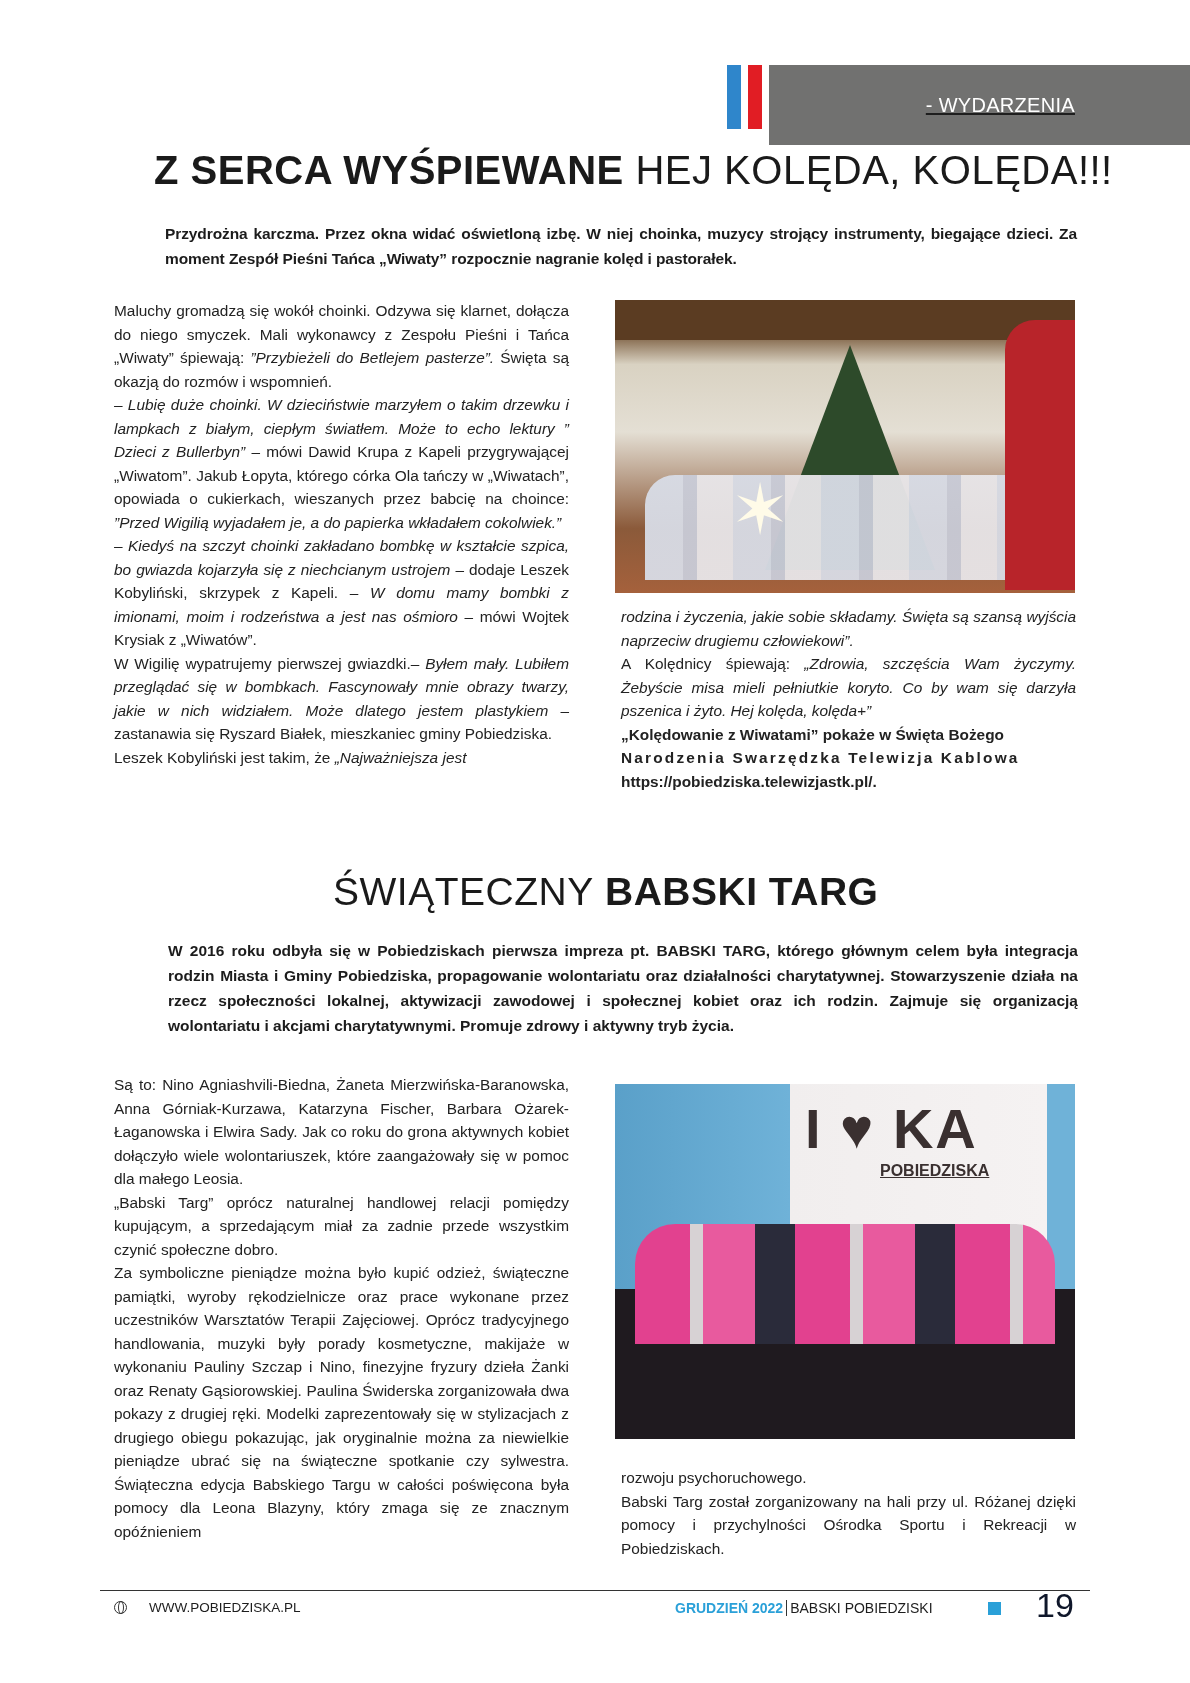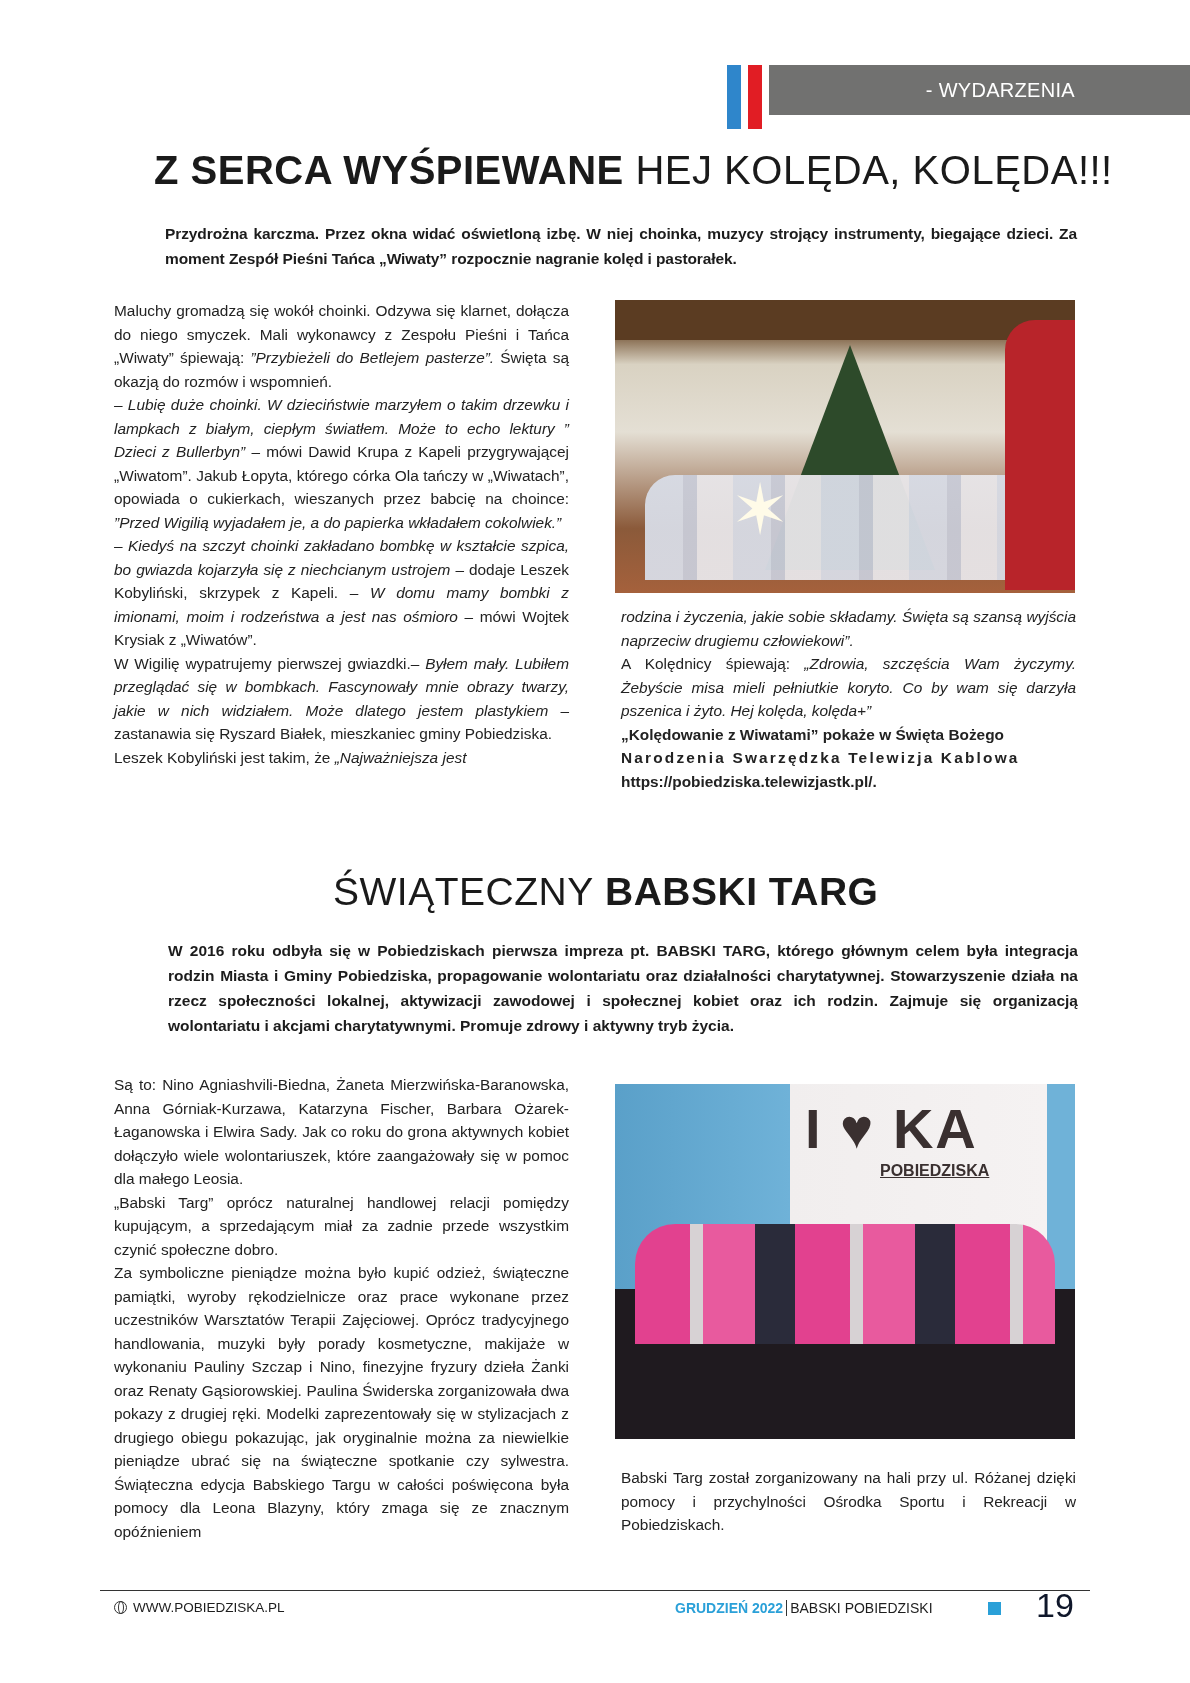--- a/index.html
+++ b/index.html
@@ -2,22 +2,22 @@
 <html><head>
 <meta charset="utf-8">
 <style>
   html, body { margin: 0; padding: 0; background: #ffffff; }
   body { width: 1190px; height: 1683px; position: relative; overflow: hidden;
          font-family: "Liberation Sans", sans-serif; color: #1e1e1e; }
 
   
   .flag-blue { position: absolute; left: 727px; top: 65px; width: 14px; height: 64px; background: #2f86cb; }
   .flag-red  { position: absolute; left: 748px; top: 65px; width: 14px; height: 64px; background: #e11d24; }
-  .section-band { position: absolute; left: 769px; top: 65px; width: 421px; height: 50px; background: #717170;
-                  display: flex; align-items: center; justify-content: flex-end; padding-right: 115px; box-sizing: border-box; }
+  .section-band { position: absolute; left: 769px; top: 65px; width: 421px; height: 80px; background: #717170;
+                  display: flex; align-items: center; justify-content: flex-end; padding-right: 115px; box-sizing: border-box; text-decoration: underline; }
   .section-band span { color: #ffffff; font-size: 20px; letter-spacing: 0.3px; }
 
   
   .title { position: absolute; white-space: nowrap; font-size: 40px; letter-spacing: 0.5px; color: #1a1a1a; }
   .title b { font-weight: 900; }
   .title .light { font-weight: 300; color: #1a1a1a; }
   .t1 { left: 130px; top: 148px; margin-left: 24px; }
   .t2 { left: 333px; top: 870px; font-size: 39px; }
 
   .lead { position: absolute; font-weight: bold; font-size: 15.5px; line-height: 25px; color: #1c1c1c; }
@@ -49,21 +49,21 @@
           background: repeating-linear-gradient(90deg, #d8dce6 0 38px, #c9ccd8 38px 52px, #e8e6e9 52px 88px); border-radius: 30px 30px 0 0; opacity: 0.95; }
   .musician { position: absolute; right: 0; top: 20px; width: 70px; height: 270px; background: #b8242a; border-radius: 30px 0 0 0; }
   .floor2 { position: absolute; left: 0; bottom: 0; width: 100%; height: 150px; background: #1f1a1f; }
   .crowd { position: absolute; left: 20px; top: 140px; width: 420px; height: 120px;
            background: repeating-linear-gradient(90deg, #e2418f 0 55px, #d7d2d4 55px 68px, #e85a9e 68px 120px, #2a2b3a 120px 160px); border-radius: 40px 40px 0 0; }
   .logo-text { position: absolute; left: 190px; top: 12px; font-size: 56px; font-weight: 900; color: #3a3030; letter-spacing: 2px; }
   .logo-sub { position: absolute; left: 265px; top: 78px; font-size: 16px; font-weight: bold; color: #3a3030; text-decoration: underline; }
 
   
   .footer-rule { position: absolute; left: 100px; top: 1590px; width: 990px; height: 1px; background: #333; }
-  .footer-left { position: absolute; left: 114px; top: 1600px; font-size: 13.5px; display: flex; align-items: center; gap: 6px; color: #1d1d1d; }
+  .footer-left { position: absolute; left: 114px; top: 1600px; font-size: 13.5px; display: flex; align-items: center; gap: 22px; color: #1d1d1d; }
   .globe { width: 13px; height: 13px; border: 1.5px solid #333; border-radius: 50%; position: relative; box-sizing: border-box; }
   .globe::before { content: ""; position: absolute; left: 3px; top: -1px; width: 4px; height: 11px; border: 1px solid #333; border-radius: 50%; }
   .footer-right { position: absolute; left: 675px; top: 1600px; font-size: 14px; display: flex; align-items: center; justify-content: center; }
   .footer-right .month { color: #2aa0d8; font-weight: bold; }
   .footer-right .sep { width: 1px; height: 16px; background: #333; margin: 0 3px; }
   .footer-right .pub { color: #1d1d1d; }
   .footer-square { position: absolute; left: 988px; top: 1602px; width: 13px; height: 13px; background: #2aa0d8; }
   .page-num { position: absolute; left: 1036px; top: 1586px; font-size: 34px; color: #0f172a; }
 </style>
 </head>
@@ -116,20 +116,21 @@
 </div>
 
 <div class="photo photo2" title="Uczestniczki Babskiego Targu w różowych koszulkach">
   <div class="logo-text">I ♥ KA</div>
   <div class="logo-sub">POBIEDZISKA</div>
   <div class="floor2"></div>
   <div class="crowd"></div>
 </div>
 
 <div class="col c4">
+  <p>rozwoju psychoruchowego.</p>
   <p>Babski Targ został zorganizowany na hali przy ul. Różanej dzięki pomocy i przychylności Ośrodka Sportu i Rekreacji w Pobiedziskach.</p>
 </div>
 
 <div class="footer-rule"></div>
 <div class="footer-left">
   <span class="globe"></span>
   <span>WWW.POBIEDZISKA.PL</span>
 </div>
 <div class="footer-right">
   <span class="month">GRUDZIEŃ 2022</span>

